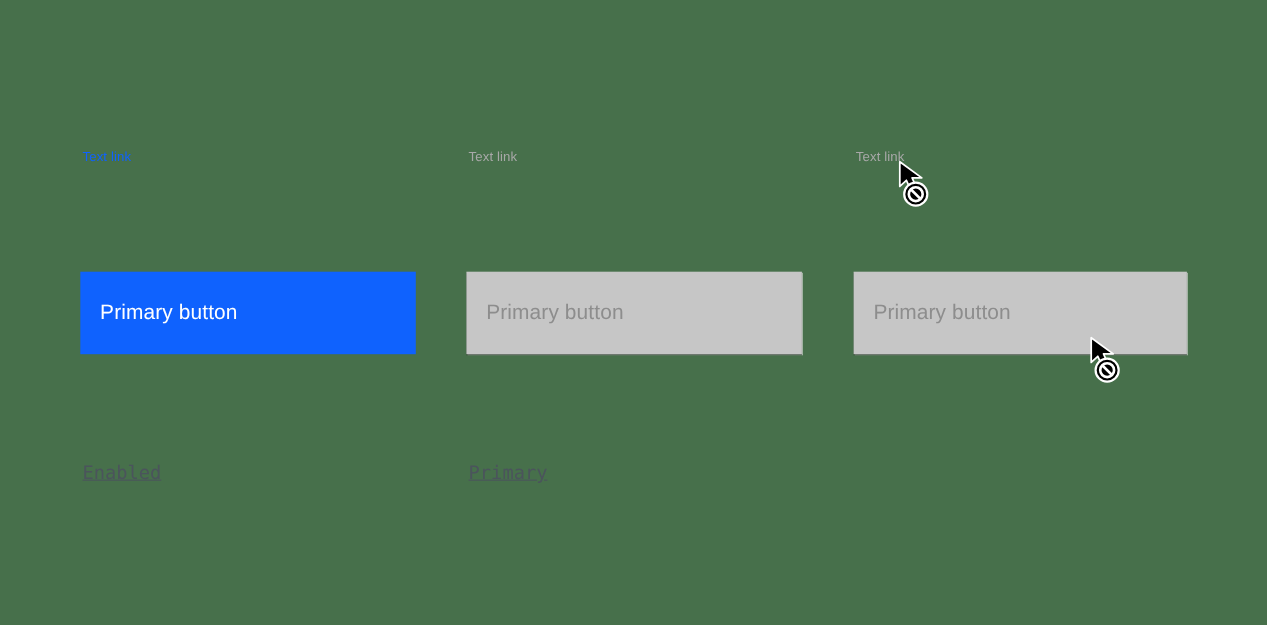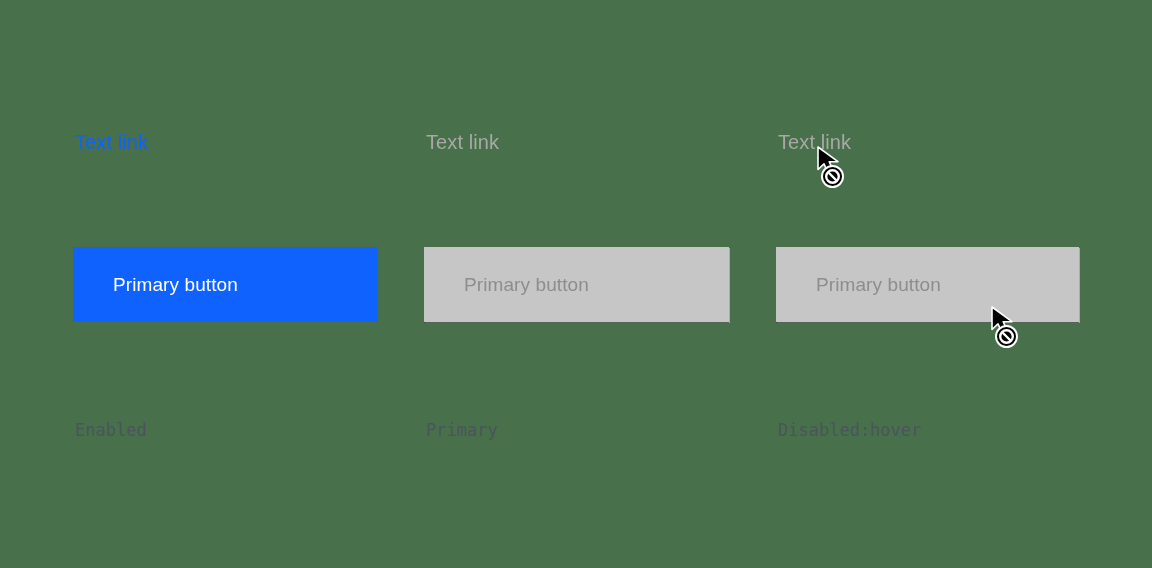--- a/index.html
+++ b/index.html
@@ -22,38 +22,38 @@
     height: 100%;
   }
   .col-1 { left: 73px;  width: 305px; }
   .col-2 { left: 424px; width: 305px; }
   .col-3 { left: 776px; width: 303px; }
 
   .text-link {
     position: absolute;
     top: 131px;
     left: 2px;
-    font-size: 20px;
+    font-size: 12px;
     line-height: 22px;
     text-decoration: none;
     cursor: pointer;
     letter-spacing: 0.1px;
   }
   .text-link.enabled  { color: #0f62fe; }
   .text-link.disabled { color: #a8a8a8; cursor: default; }
 
   .primary-button {
     position: absolute;
     top: 247px;
     left: 0;
     width: 100%;
     height: 75px;
     display: flex;
     align-items: center;
-    padding: 0 0 0 40px;
+    padding: 0 0 0 18px;
     box-sizing: border-box;
     border: none;
     font-family: "Liberation Sans", sans-serif;
     font-size: 19px;
     letter-spacing: 0.1px;
     text-align: left;
   }
   .primary-button.enabled {
     background: #0f62fe;
     color: #ffffff;
@@ -67,20 +67,21 @@
   }
 
   .state-label {
     position: absolute;
     top: 420px;
     left: 2px;
     font-family: "DejaVu Sans Mono", "Liberation Mono", monospace;
     font-size: 17px;
     line-height: 20px;
     color: #4b545c;
+    text-decoration: underline;
   }
 
   .cursor-sprite {
     position: absolute;
     width: 38px;
     height: 46px;
     pointer-events: none;
   }
   .cursor-on-link   { left: 814px; top: 145px; }
   .cursor-on-button { left: 988px; top: 305px; }
@@ -98,21 +99,20 @@
 
   <div class="state-col col-2">
     <a class="text-link disabled">Text link</a>
     <button class="primary-button disabled">Primary button</button>
     <div class="state-label">Primary</div>
   </div>
 
   <div class="state-col col-3">
     <a class="text-link disabled">Text link</a>
     <button class="primary-button disabled">Primary button</button>
-    <div class="state-label">Disabled:hover</div>
   </div>
 
   <svg class="cursor-sprite cursor-on-link" viewBox="0 0 38 46">
     <path d="M4 2 L4 24.5 L10 18.9 L14.2 28.2 L19.3 25.9 L15.2 16.7 L24 16.7 Z" fill="#000000" stroke="#ffffff" stroke-width="1.6" stroke-linejoin="round"></path>
     <circle cx="18.5" cy="31.5" r="10.5" fill="#000000" stroke="#ffffff" stroke-width="2"></circle>
     <circle cx="18.5" cy="31.5" r="6.3" fill="none" stroke="#ffffff" stroke-width="2.4"></circle>
     <line x1="14" y1="27" x2="23" y2="36" stroke="#ffffff" stroke-width="2.4"></line>
   </svg>
 
   <svg class="cursor-sprite cursor-on-button" viewBox="0 0 38 46">

